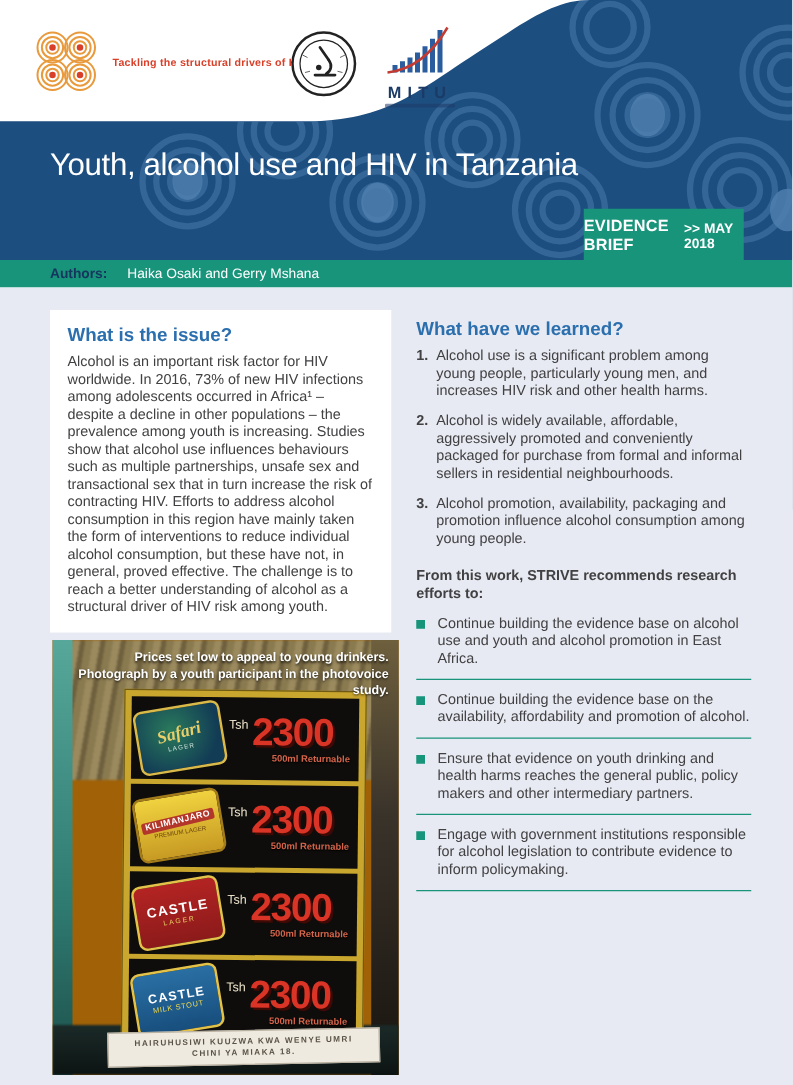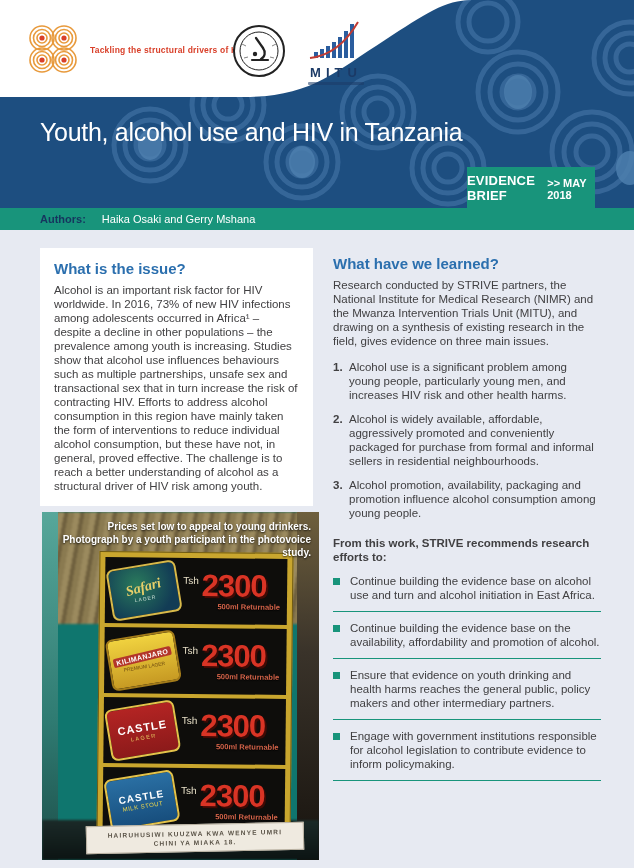--- a/index.html
+++ b/index.html
@@ -38,21 +38,21 @@
   .num-item{display:flex;margin-bottom:10px;}
   .num-item .num{width:16px;flex:0 0 16px;font-weight:bold;font-size:11.5px;color:#414042;line-height:14px;}
   .num-item .ntext{flex:1;font-size:11.5px;line-height:14px;color:#414042;}
   .rec-heading{font-size:11.5px;line-height:14px;font-weight:bold;color:#414042;margin:16px 0 10px 0;}
   .bullet-item{display:flex;}
   .bullet-sq{flex:0 0 7px;width:7px;height:7px;background:#18947b;margin:4px 10px 0 0;}
   .bullet-text{flex:1;font-size:11.5px;line-height:14px;color:#414042;}
   .bullet-sep{border:none;border-top:1px solid #18947b;margin:9px 0;}
 
   
-  .photo{position:absolute;left:42px;top:512px;width:277px;height:348px;overflow:hidden;background:#0f766e;}
+  .photo{position:absolute;left:42px;top:512px;width:277px;height:348px;overflow:hidden;background:#a16207;}
   .ph-thatch{position:absolute;left:0;top:0;width:277px;height:112px;
      background:repeating-linear-gradient(100deg,#9b8a5e 0 6px,#6e5f3d 6px 10px,#8a7a50 10px 16px);
      filter:blur(1px);}
   .ph-teal{position:absolute;left:0;top:0;width:16px;height:348px;background:linear-gradient(#57a79a,#2f7b72 60%,#1d4f4a);filter:blur(.5px);}
   .ph-right{position:absolute;right:0;top:0;width:22px;height:348px;background:linear-gradient(#6e5f3d,#3a332a 40%,#17130e);}
   .ph-bottom{position:absolute;left:0;bottom:0;width:277px;height:40px;background:linear-gradient(#1b2a28,#0c1413);filter:blur(1px);}
   .ph-caption{position:absolute;left:8px;right:8px;top:8px;text-align:right;color:#ffffff;font-size:10px;font-weight:bold;line-height:13px;text-shadow:0 1px 2px rgba(0,0,0,.8);z-index:5;}
   .board{position:absolute;left:56px;top:40px;width:194px;height:288px;background:#c9a62e;border:1px solid #6e5a14;box-sizing:border-box;padding:5px;display:flex;flex-direction:column;gap:4px;transform:rotate(.6deg);z-index:2;}
   .brow{flex:1;background:#0e0d0b;display:flex;align-items:center;overflow:hidden;position:relative;}
   .blabel{flex:0 0 70px;height:52px;margin-left:4px;border-radius:7px;transform:rotate(-10deg);display:flex;flex-direction:column;justify-content:center;align-items:center;box-sizing:border-box;}
@@ -299,21 +299,20 @@
       </div>
     </div>
 
     <div class="notice-strip">
       <div class="notice-text">HAIRUHUSIWI KUUZWA KWA WENYE UMRI CHINI YA MIAKA 18.</div>
     </div>
   </figure>
 
   <section class="col-right">
     <h2 class="sec">What have we learned?</h2>
-    <p class="bodytext intro">Research conducted by STRIVE partners, the National Institute for Medical Research (NIMR) and the Mwanza Intervention Trials Unit (MITU), and drawing on a synthesis of existing research in the field, gives evidence on three main issues.</p>
 
     <div class="numbered">
       <div class="num-item">
         <span class="num">1.</span>
         <span class="ntext">Alcohol use is a significant problem among young people, particularly young men, and increases HIV risk and other health harms.</span>
       </div>
       <div class="num-item">
         <span class="num">2.</span>
         <span class="ntext">Alcohol is widely available, affordable, aggressively promoted and conveniently packaged for purchase from formal and informal sellers in residential neighbourhoods.</span>
       </div>
@@ -321,21 +320,21 @@
         <span class="num">3.</span>
         <span class="ntext">Alcohol promotion, availability, packaging and promotion influence alcohol consumption among young people.</span>
       </div>
     </div>
 
     <p class="rec-heading">From this work, STRIVE recommends research efforts to:</p>
 
     <div>
       <div class="bullet-item">
         <span class="bullet-sq"></span>
-        <span class="bullet-text">Continue building the evidence base on alcohol use and turn and alcohol initiation in East Africa.</span>
+        <span class="bullet-text">Continue building the evidence base on alcohol use and youth and alcohol promotion in East Africa.</span>
       </div>
       <hr class="bullet-sep">
       <div class="bullet-item">
         <span class="bullet-sq"></span>
         <span class="bullet-text">Continue building the evidence base on the availability, affordability and promotion of alcohol.</span>
       </div>
       <hr class="bullet-sep">
       <div class="bullet-item">
         <span class="bullet-sq"></span>
         <span class="bullet-text">Ensure that evidence on youth drinking and health harms reaches the general public, policy makers and other intermediary partners.</span>

